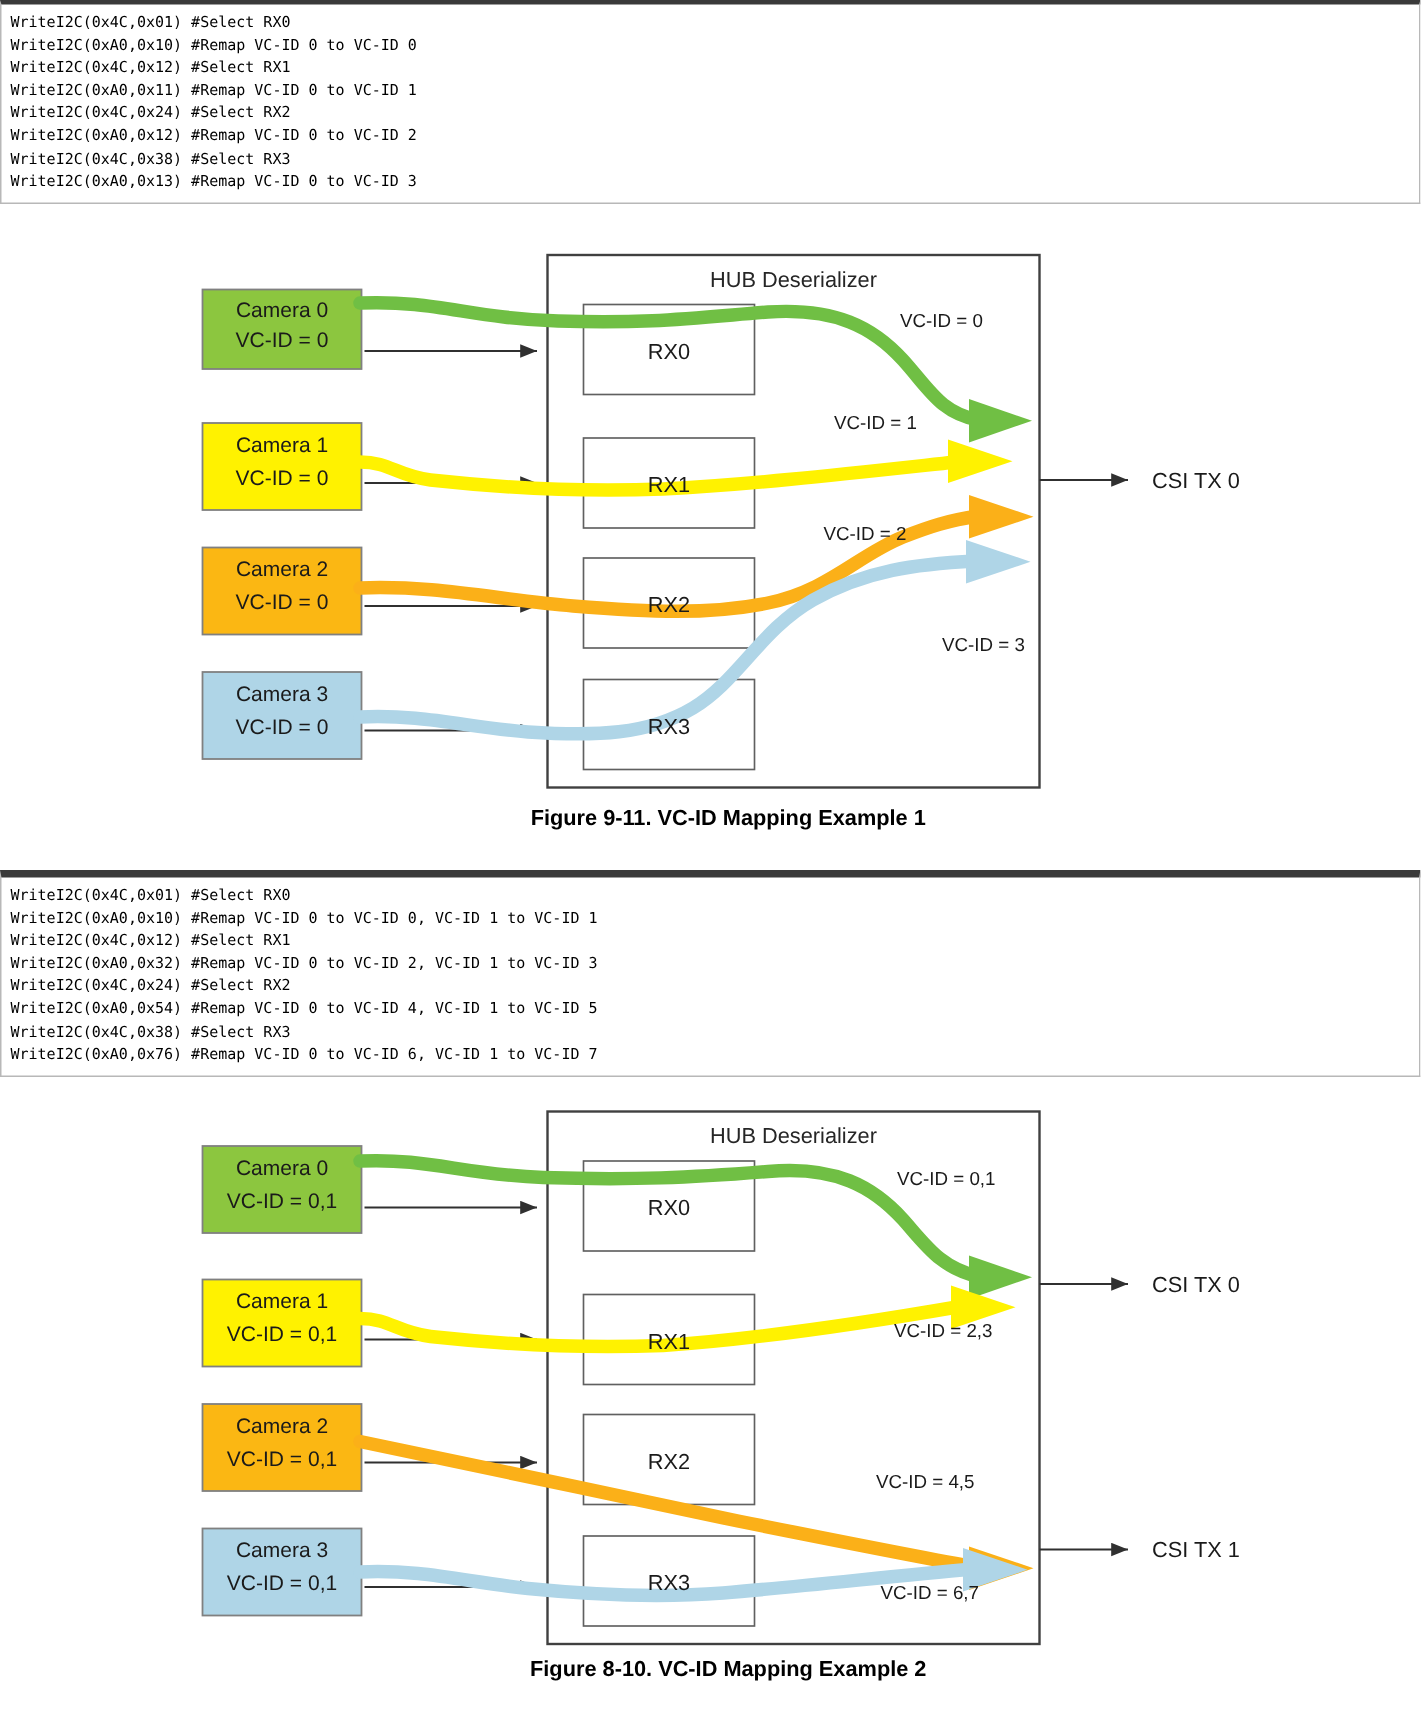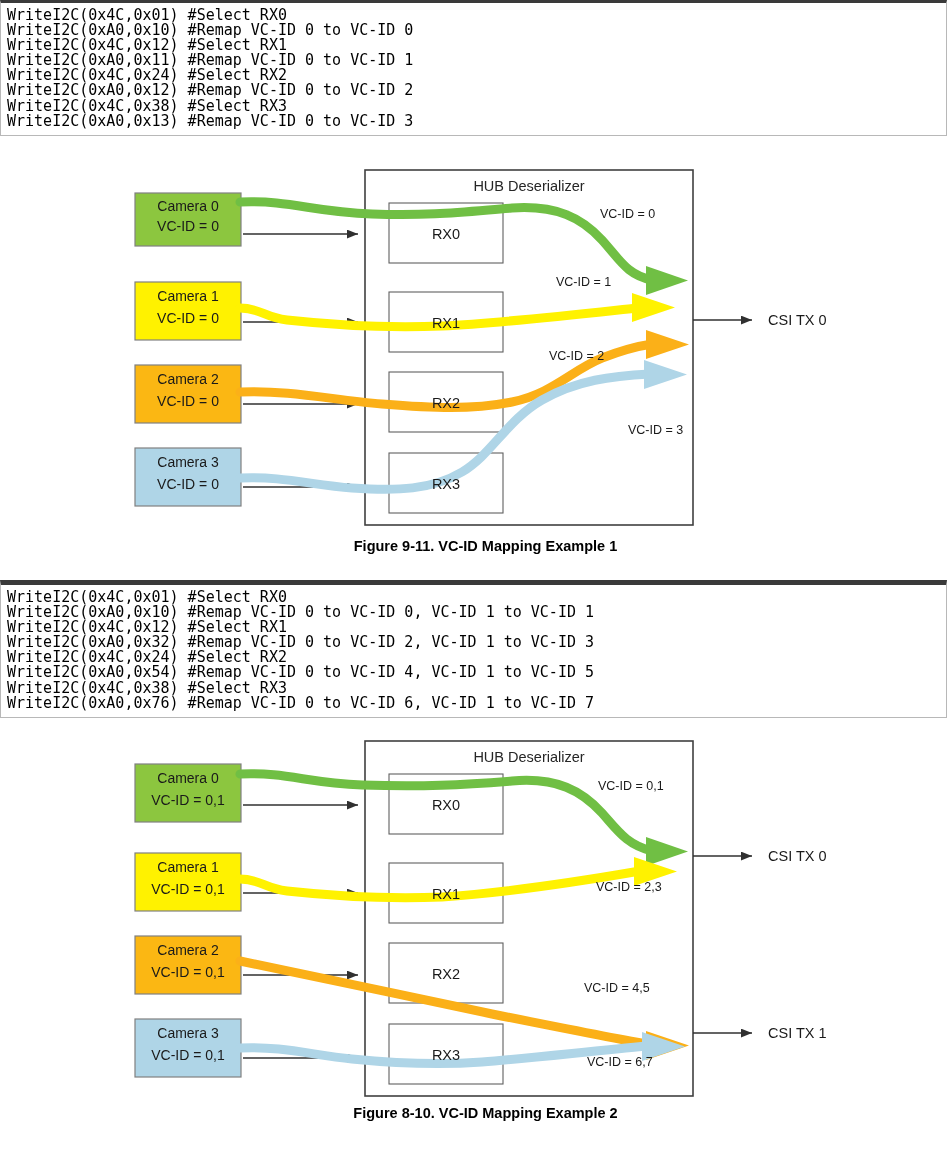--- a/index.html
+++ b/index.html
@@ -20,21 +20,21 @@
     position: absolute;
     left: 0;
     width: 947px;
     box-sizing: border-box;
     background: #ffffff;
     border-left: 1px solid #b8b8b8;
     border-right: 1px solid #b8b8b8;
     border-bottom: 1px solid #b8b8b8;
     border-top: 3px solid #3a3a3a;
     font-family: "DejaVu Sans Mono", monospace;
-    font-size: 15px;
+    font-size: 10px;
     line-height: 15.1px;
     color: #000000;
     padding: 5px 0 6px 6px;
     white-space: pre;
   }
   .code-block.second {
     border-top: 5px solid #3a3a3a;
   }
   .code-line { display: block; }
 

